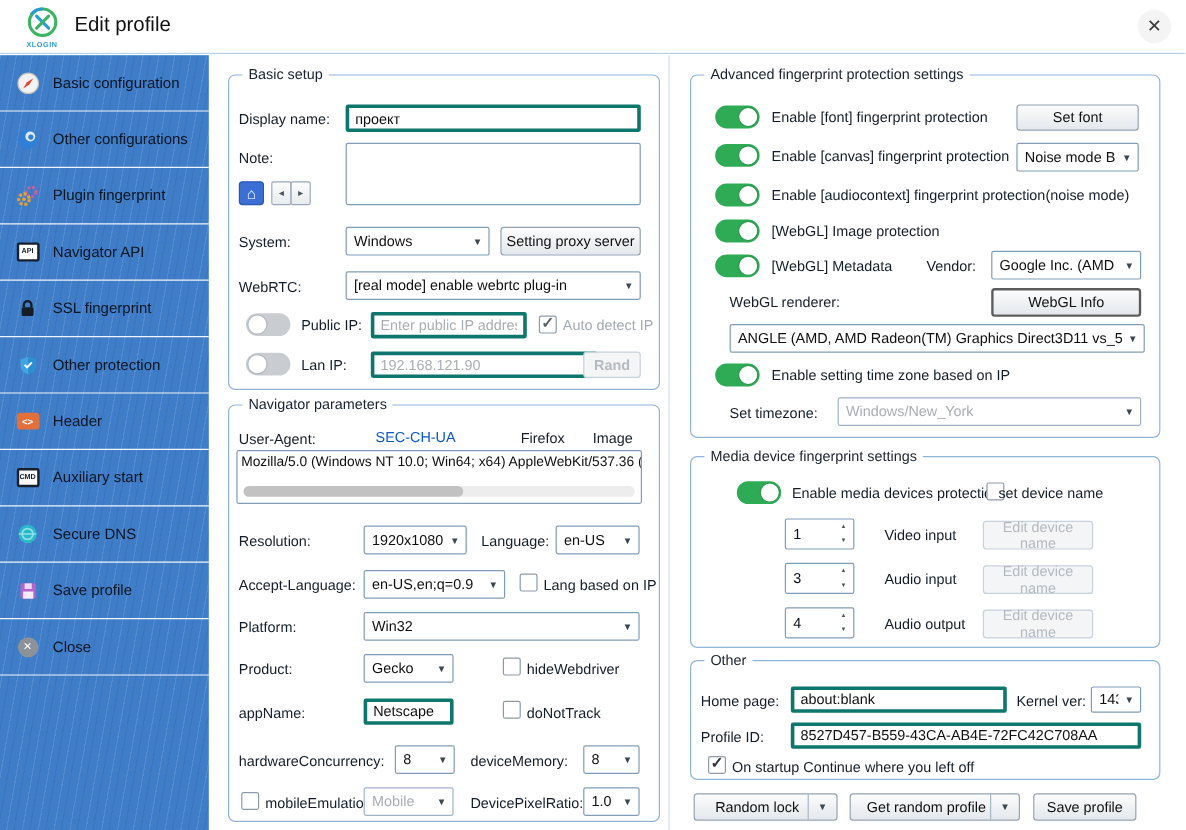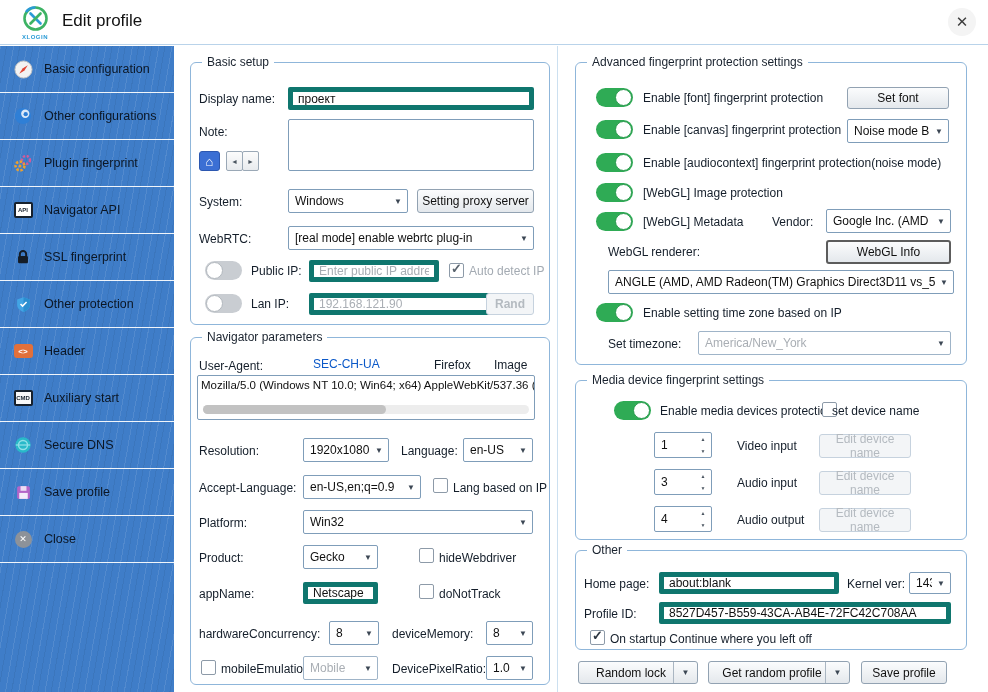--- a/index.html
+++ b/index.html
@@ -40,21 +40,21 @@
   .vsep { position:absolute; left:557px; top:46px; bottom:0; width:1px; background:#cce0f0; }
 
   
   .grp { position:absolute; border:1px solid #8fb6da; border-radius:6px; background:#fff; }
   .gt  { position:absolute; top:-8px; left:11px; background:#fff; padding:0 5px; font-size:12px; color:#19222e; }
 
   .lb { position:absolute; font-size:12px; color:#141e2a; white-space:nowrap; }
   .lb.gray { color:#a3aab2; }
   .link { color:#0a58c8; cursor:pointer; }
 
-  .in { position:absolute; border:5px solid #0f766e; border-radius:2px; background:#fff;
+  .in { position:absolute; border:3px solid #0f766e; border-radius:2px; background:#fff;
         font-family:inherit; font-size:12px; color:#101010; padding:2px 5px; outline:none; }
   .in::placeholder { color:#a9aeb4; }
   .ta { position:absolute; border:1px solid #7f9db9; border-radius:2px; background:#fff; resize:none;
         font-family:inherit; font-size:12px; padding:2px 4px; outline:none; }
 
   .dd { position:absolute; border:1px solid #7f9db9; border-radius:2px; background:#fff; height:24px;
         display:flex; align-items:center; cursor:pointer; overflow:hidden; }
   .dd-t { flex:1; font-size:12px; color:#101010; padding-left:6px; white-space:nowrap; overflow:hidden; }
   .dd-a { flex:0 0 18px; font-size:8px; color:#3c4754; text-align:center; }
   .dd.dis .dd-t { color:#a9aeb4; }
@@ -389,21 +389,21 @@
         <span class="dd-a">▼</span>
     </div>
 
     <span class="tg on" style="left:20px; top:240px;">
         <span class="knob"></span>
       </span>
     <span class="lb" style="left:67px; top:243px;">Enable setting time zone based on IP</span>
 
     <span class="lb" style="left:32px; top:274px;">Set timezone:</span>
     <div class="dd dis" style="left:122px; top:268px; width:253px;">
-      <span class="dd-t">America/New_York</span>
+      <span class="dd-t">Windows/New_York</span>
         <span class="dd-a">▼</span>
     </div>
   </section>
 
   <section class="grp" style="left:575px; top:380px; width:392px; height:160px;">
     <span class="gt">Media device fingerprint settings</span>
 
     <span class="tg on" style="left:38px; top:20px;">
         <span class="knob"></span>
       </span>

